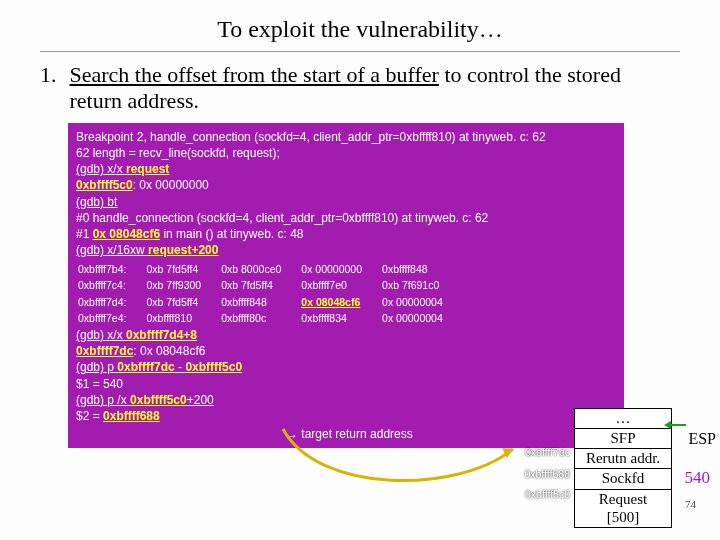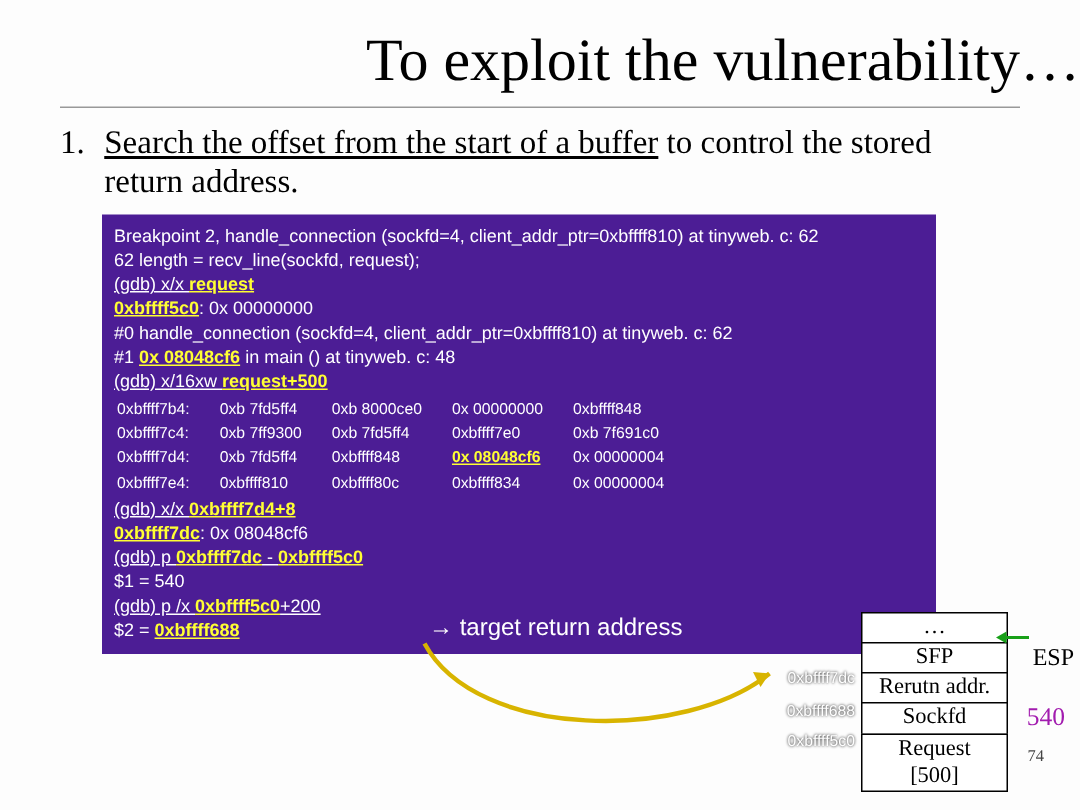--- a/index.html
+++ b/index.html
@@ -5,22 +5,22 @@
   * { margin: 0; padding: 0; box-sizing: border-box; }
   body {
     width: 720px;
     height: 540px;
     background: #fdfdfd;
     font-family: "Times New Roman", serif;
     position: relative;
     overflow: hidden;
   }
   .title {
-    font-size: 40px;
-    text-align: right;
+    font-size: 24px;
+    text-align: center;
     padding: 16px 0 8px 0;
     color: #000;
   }
   .rule {
     border: 0;
     border-top: 1px solid #999;
     margin: 0 40px 10px 40px;
   }
   .body {
     padding: 0 40px 0 40px;
@@ -35,37 +35,37 @@
   .body-text {
     display: inline-block;
     width: 590px;
     vertical-align: top;
     line-height: 1.2;
   }
   .ul { text-decoration: underline; }
   .terminal {
     margin: 8px 0 0 68px;
     width: 556px;
-    background: #4c1d95;
+    background: #a21caf;
     color: #fff;
     font-family: Arial, sans-serif;
     font-size: 12px;
-    padding: 6px 8px 8px 8px;
+    padding: 6px 8px 24px 8px;
     line-height: 1.35;
     position: relative;
   }
   .terminal .y { color: #ffff33; text-decoration: underline; }
   .hex-rows { margin-top: 2px; }
   .hex-rows td { padding-right: 18px; font-size: 10.5px; white-space: nowrap; }
   .targ {
     position: absolute;
     left: 218px;
     bottom: 6px;
     color: #fff;
-    font-size: 16px;
+    font-size: 12px;
   }
   
   .stack {
     position: absolute;
     right: 48px;
     bottom: 12px;
     width: 98px;
     font-family: "Times New Roman", serif;
     font-size: 15px;
     text-align: center;
@@ -156,26 +156,27 @@
 
 <div class="terminal">
   <div>Breakpoint 2, handle_connection (sockfd=4, client_addr_ptr=0xbffff810) at tinyweb. c: 62</div>
   <div>62         length = recv_line(sockfd, request);</div>
   <div>
     <span class="ul">(gdb) x/x </span><span class="y" style="font-weight:bold">request</span>
   </div>
   <div>
     <span class="y" style="font-weight:bold">0xbffff5c0</span><span>:      0x 00000000</span>
   </div>
+  <div class="ul">(gdb) bt</div>
   <div>#0  handle_connection (sockfd=4, client_addr_ptr=0xbffff810) at tinyweb. c: 62</div>
   <div>
     <span>#1  </span><span class="y" style="font-weight:bold">0x 08048cf6</span><span> in main () at tinyweb. c: 48</span>
   </div>
   <div>
-    <span class="ul">(gdb) x/16xw </span><span class="y" style="font-weight:bold">request+500</span>
+    <span class="ul">(gdb) x/16xw </span><span class="y" style="font-weight:bold">request+200</span>
   </div>
 
   <table class="hex-rows">
     <tbody>
         <tr>
       <td>0xbffff7b4:</td>
       <td>0xb 7fd5ff4</td>
       <td>0xb 8000ce0</td>
       <td>0x 00000000</td>
       <td>0xbffff848</td>

